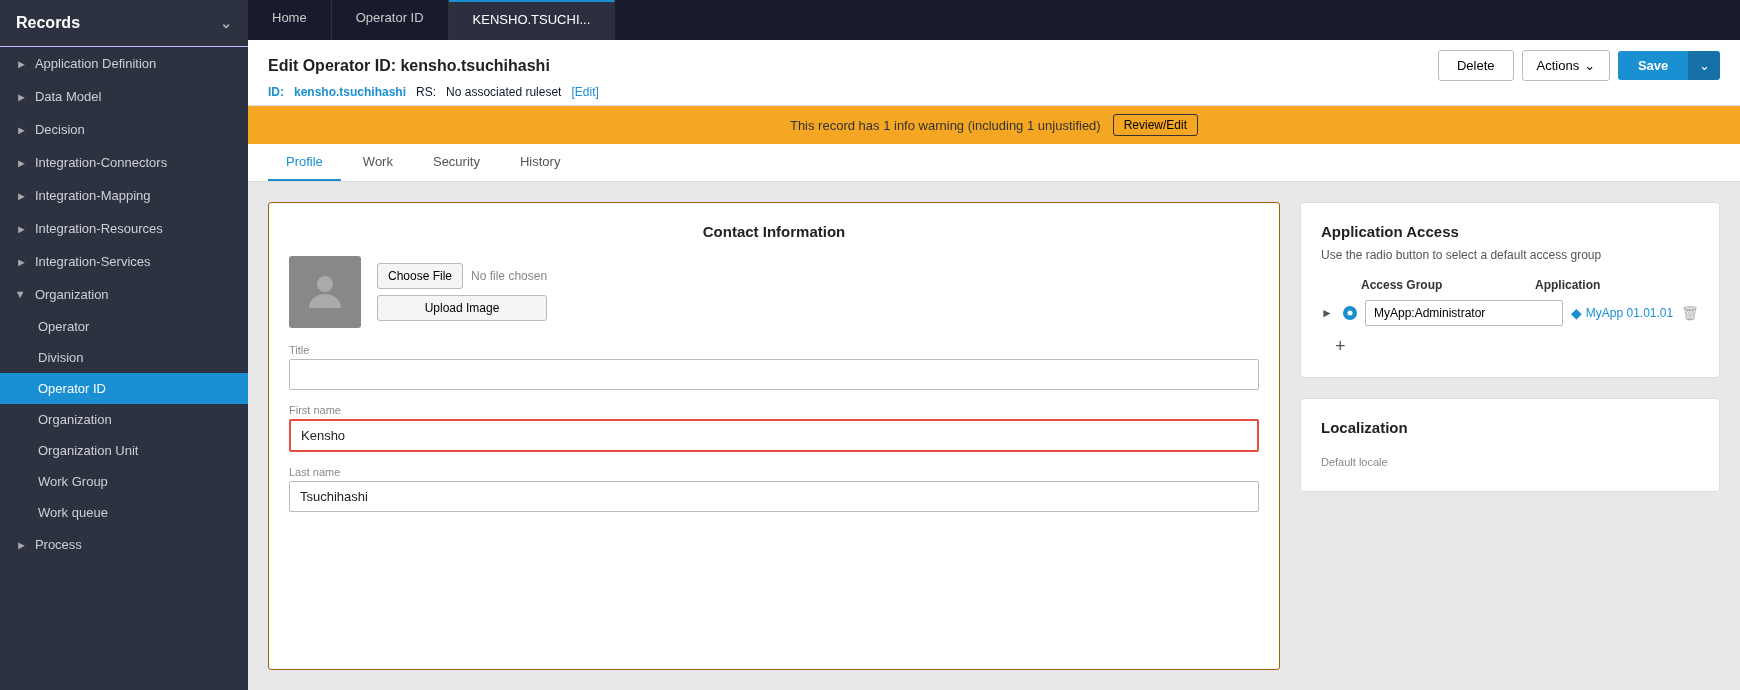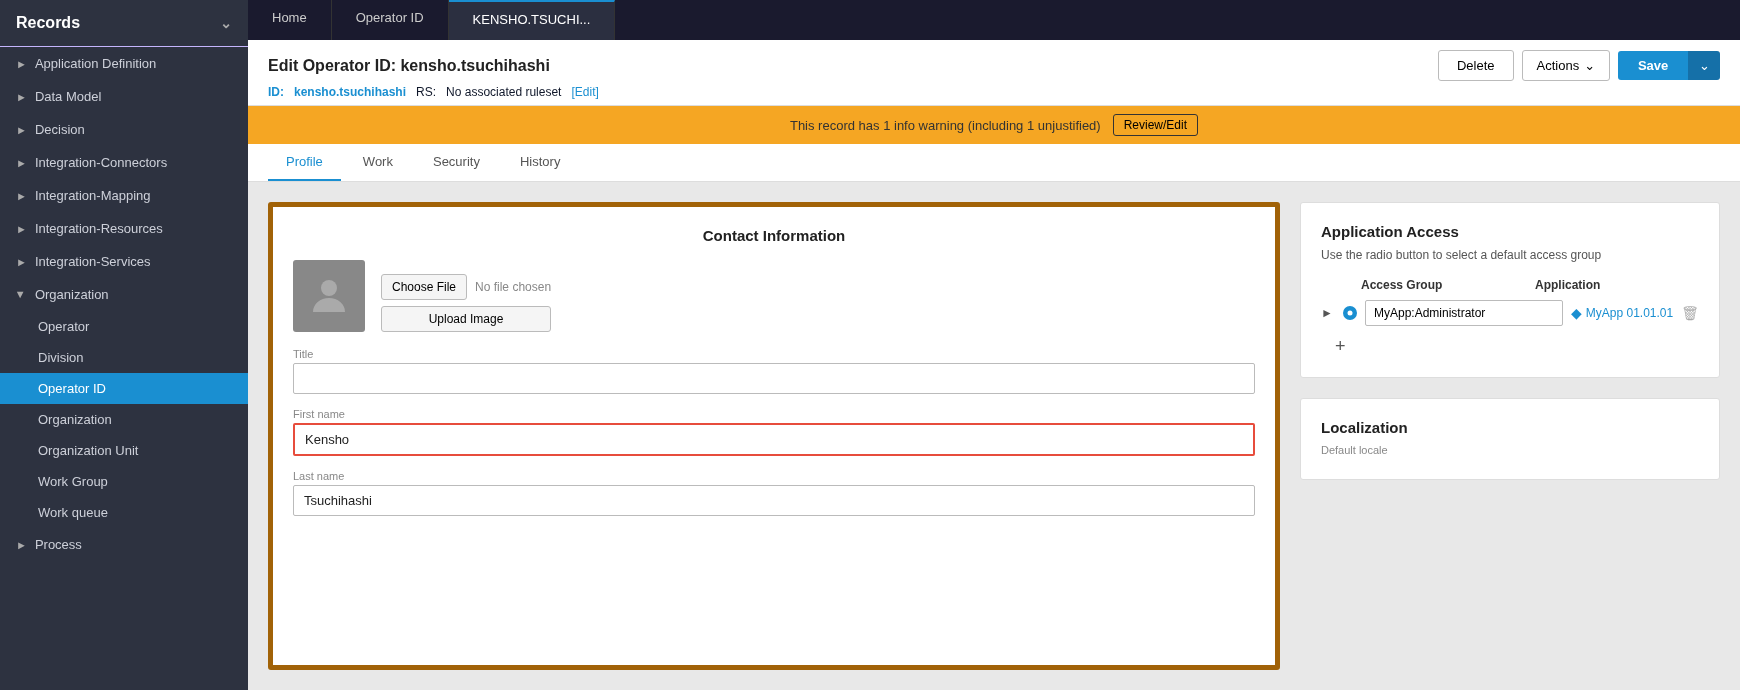--- a/index.html
+++ b/index.html
@@ -205,35 +205,35 @@
       gap: 0;
       background: #e8e8e8;
       overflow-y: auto;
       padding: 20px;
       gap: 20px;
     }
 
     
     .left-panel {
       background: #fff;
-      border: 5px solid #a16207;
+      border: 1px solid #a16207;
       border-radius: 3px;
       padding: 20px;
       flex: 1;
     }
     .panel-title {
       font-size: 15px;
       font-weight: 600;
       color: #222;
       margin-bottom: 16px;
       text-align: center;
     }
     .contact-top {
       display: flex;
-      align-items: flex-end;
+      align-items: center;
       gap: 16px;
       margin-bottom: 16px;
     }
     .avatar-placeholder {
       width: 72px;
       height: 72px;
       background: #888;
       border-radius: 3px;
       display: flex;
       align-items: center;
@@ -575,18 +575,18 @@
           </div>
         </div>
 
         <div class="add-row">
           <button class="add-btn">+</button>
         </div>
       </div>
 
       <div class="right-card">
         <div class="right-card-title">Localization</div>
-        <div class="form-label" style="margin-top:8px;">Default locale</div>
+        <div class="form-label" style="margin-top:20px;">Default locale</div>
       </div>
 
     </div>
   </div>
 </div>
 
 </body></html>

